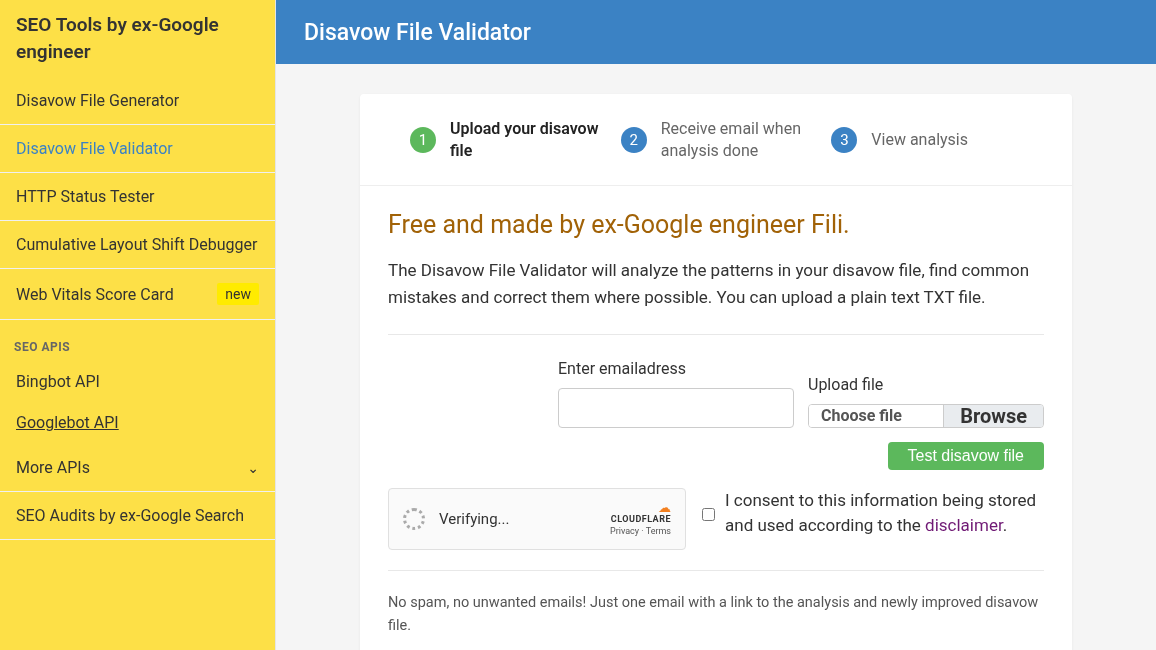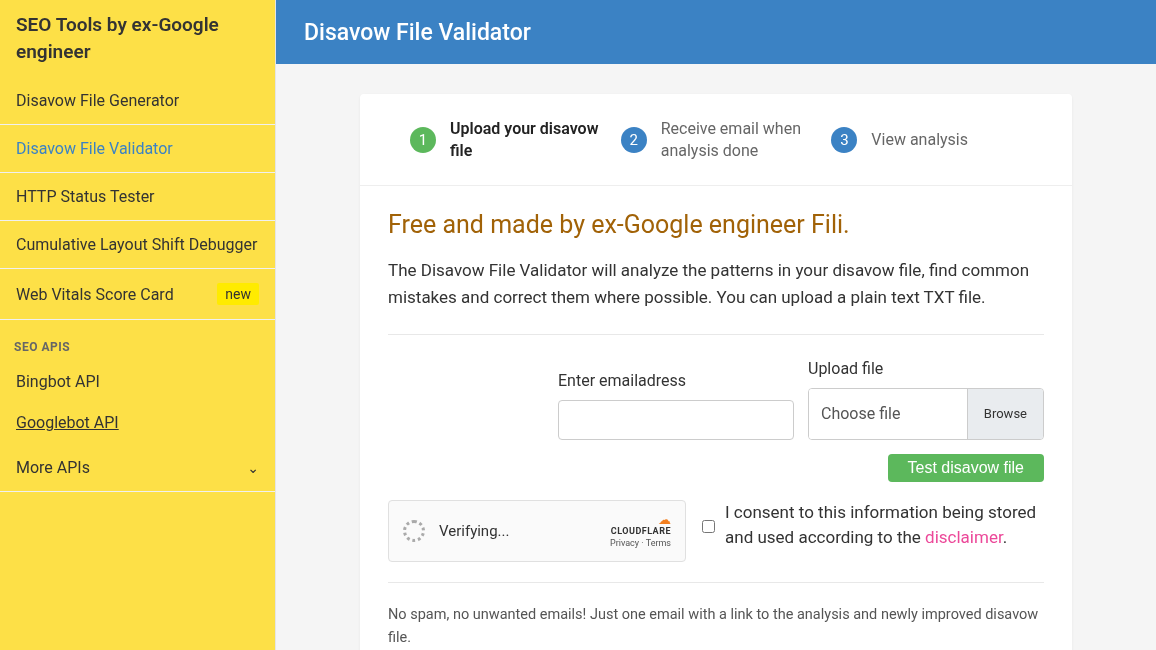--- a/index.html
+++ b/index.html
@@ -31,38 +31,38 @@
     
     .card-body { padding: 24px 28px; }
     .heading { font-size: 25px; font-weight: 400; color: #a16207; margin-bottom: 18px; }
     .desc { font-size: 17px; color: #333; line-height: 1.55; margin-bottom: 24px; }
     .divider { border: none; border-top: 1px solid #e8e8e8; margin: 0 0 24px 0; }
     
     .form-row { display: flex; gap: 14px; align-items: flex-end; margin-bottom: 18px; flex-wrap: wrap; justify-content: flex-end; }
     .form-group { display: flex; flex-direction: column; }
     .form-label { font-size: 16px; color: #333; margin-bottom: 10px; }
     .text-input { height: 40px; border: 1px solid #ccc; border-radius: 4px; padding: 0 10px; font-size: 15px; width: 236px; }
-    .file-input-wrap { display: flex; height: 52px; border: 1px solid #ccc; border-radius: 4px; overflow: hidden; width: 236px; }
+    .file-input-wrap { display: flex; height: 24px; border: 1px solid #ccc; border-radius: 4px; overflow: hidden; width: 236px; font-weight: bold; }
     .file-text { flex: 1; padding: 0 12px; font-size: 16px; color: #555; display: flex; align-items: center; background: #fff; }
-    .file-browse { background: #e9ecef; color: #333; padding: 0 16px; display: flex; align-items: center; font-size: 13px; border-left: 1px solid #ccc; cursor: pointer; }
+    .file-browse { background: #e9ecef; color: #333; padding: 0 16px; display: flex; align-items: center; font-size: 20px; border-left: 1px solid #ccc; cursor: pointer; }
     .btn-primary { background: #5cb85c; color: #fff; border: none; height: 28px; padding: 0 20px; font-size: 16px; border-radius: 4px; cursor: pointer; }
     
     .captcha-consent-row { display: flex; gap: 16px; align-items: flex-start; margin-bottom: 20px; }
     .captcha { width: 298px; height: 62px; border: 1px solid #e0e0e0; border-radius: 4px; display: flex; align-items: center; padding: 0 14px; position: relative; background: #fafafa; flex-shrink: 0; gap: 14px; }
     .spinner { width: 22px; height: 22px; position: relative; }
     .spinner::before { content: ""; position: absolute; inset: 0; border-radius: 50%; border: 3px dotted #aaa; }
     .captcha-text { font-size: 15px; color: #333; flex: 1; }
     .cf-logo { text-align: right; }
     .cf-cloud { font-size: 13px; color: #f38020; line-height: 1; }
     .cf-name { font-size: 9px; font-weight: 700; letter-spacing: 0.5px; color: #333; }
     .cf-links { font-size: 9px; color: #555; margin-top: 2px; }
     
     .consent { display: flex; gap: 10px; font-size: 17px; color: #333; line-height: 1.45; }
     .consent input { margin-top: 4px; flex-shrink: 0; }
-    .consent a { color: #ec4899; text-decoration: none; }
+    .consent a { color: #701a75; text-decoration: none; }
     
     .footnote { font-size: 14.5px; color: #555; line-height: 1.6; border-top: 1px solid #e8e8e8; padding-top: 20px; }
   </style>
 </head>
 <body>
 
 <aside class="sidebar">
   <div class="sidebar-title">SEO Tools by ex-Google engineer</div>
 
   <div class="sidebar-item first">
@@ -88,20 +88,23 @@
     <span>Bingbot API</span>
   </div>
   <div class="sidebar-item" style="border-bottom:none;padding:12px 16px;text-decoration:underline;">
     <span>Googlebot API</span>
   </div>
   <div class="sidebar-item">
     <span>More APIs</span>
     <span class="chevron">⌄</span>
   </div>
 
+  <div class="sidebar-item">
+    <span>SEO Audits by ex-Google Search</span>
+  </div>
 </aside>
 
 <main class="main">
   <div class="header">
     <span>Disavow File Validator</span>
   </div>
 
   <div class="content-wrap">
     <div class="card">
 

